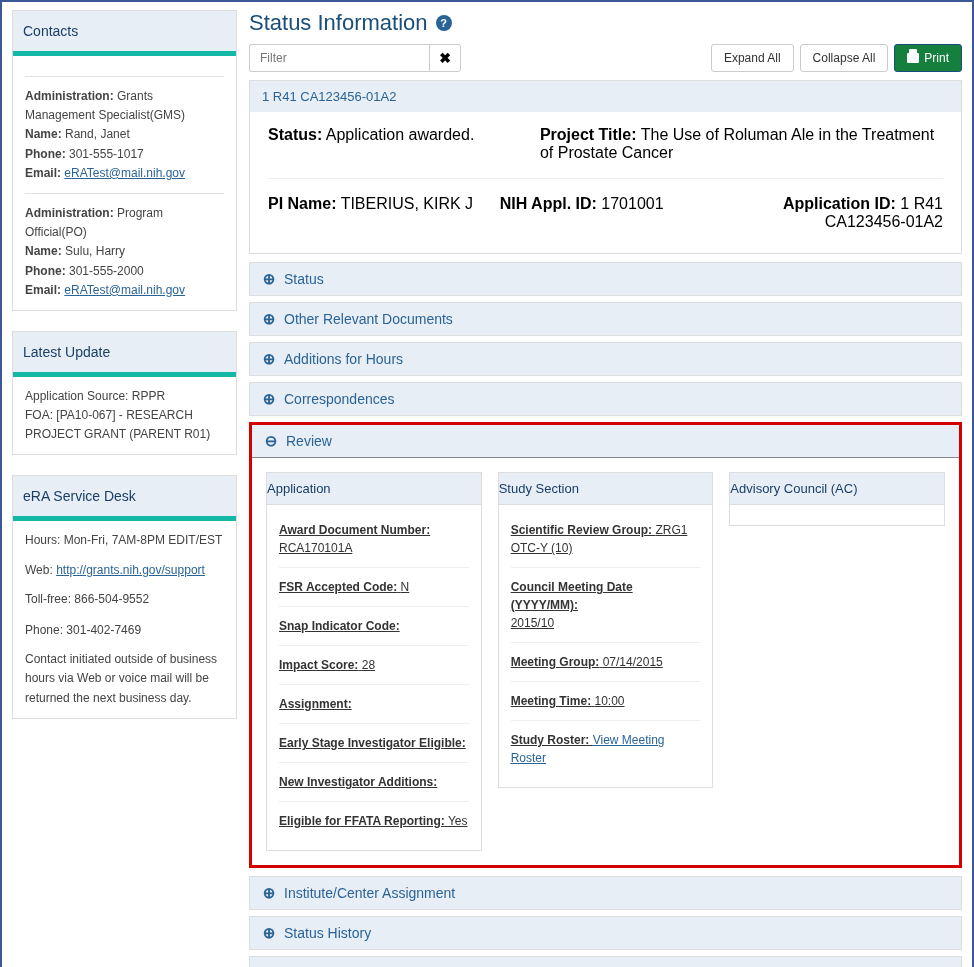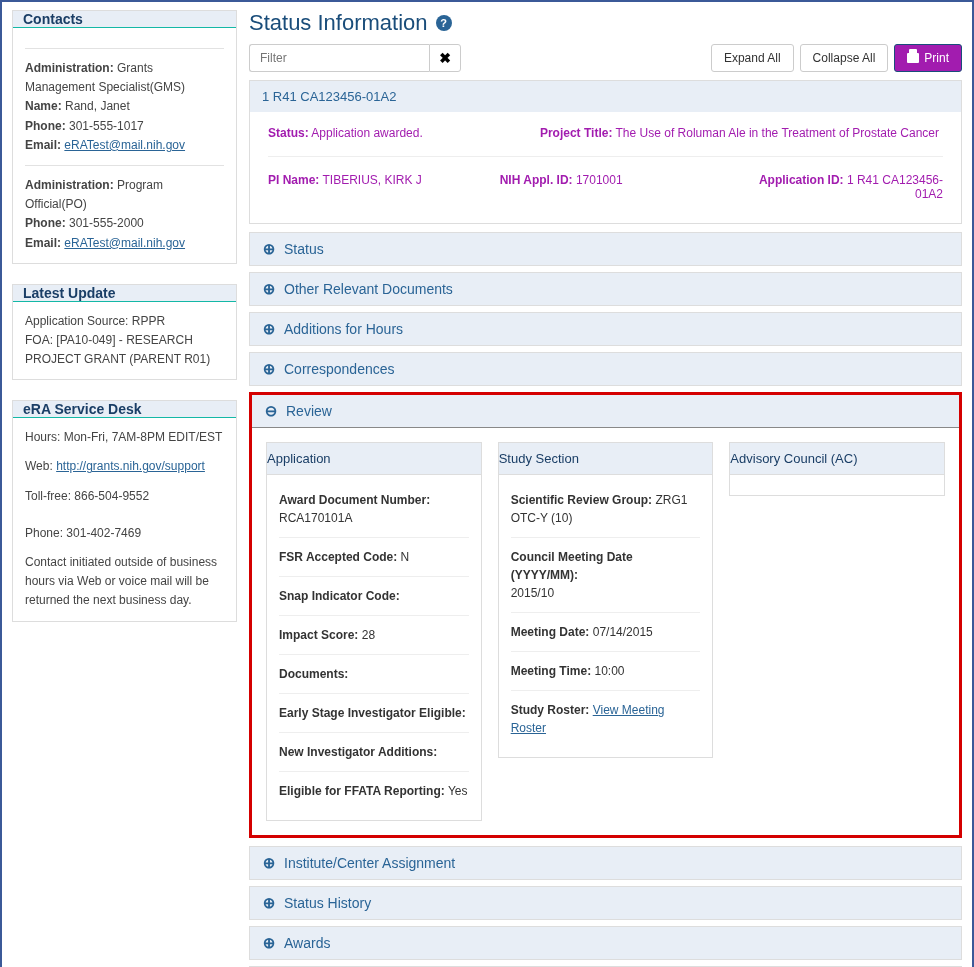--- a/index.html
+++ b/index.html
@@ -14,23 +14,22 @@
   }
   .layout { display: flex; gap: 12px; }
   .sidebar { width: 225px; flex-shrink: 0; }
   .main { flex: 1; min-width: 0; }
 
   .panel { border: 1px solid #ddd; margin-bottom: 20px; background: #fff; }
   .panel-header {
     background: #e8eef6;
     color: #1a3e66;
     font-size: 14px;
-    padding: 0 10px;
-    border-bottom: 1px solid #14b8a6;
-    font-weight: bold;
+    padding: 12px 10px;
+    border-bottom: 5px solid #14b8a6;
   }
   .panel-body { padding: 10px 12px; line-height: 1.6; color: #444; }
   .panel-body hr { border: none; border-top: 1px solid #e2e2e2; margin: 10px 0; }
   .panel-body a { color: #2a6496; text-decoration: underline; }
   .panel-body .bold { font-weight: bold; }
 
   .page-title {
     font-size: 22px;
     color: #1a4d7a;
     font-weight: normal;
@@ -58,32 +57,32 @@
     border: 1px solid #ccc; background: #fff;
     width: 32px; border-radius: 0 3px 3px 0; cursor: pointer;
     font-weight: bold; font-size: 14px;
   }
   .btn {
     border: 1px solid #ccc; background: #fff;
     padding: 6px 12px; border-radius: 3px; cursor: pointer;
     font-size: 12px; color: #333;
   }
   .btn-print {
-    background: #a21caf; color: #fff; border-color: #1a4d7a;
+    background: #15803d; color: #fff; border-color: #1a4d7a;
     display: flex; align-items: center; gap: 5px;
   }
 
   .info-block { border: 1px solid #ddd; margin-bottom: 8px; }
   .info-header {
     background: #e8eef6; color: #2a6496;
     padding: 8px 12px; font-size: 13px;
   }
   .info-body { padding: 14px 18px 22px 18px; }
   .info-row { display: flex; flex-wrap: wrap; gap: 20px; }
-  .info-col { flex: 1; min-width: 200px; font-size: 12px; color: #a21caf; }
+  .info-col { flex: 1; min-width: 200px; font-size: 16px; color: #000000; }
   .info-col .label { font-weight: bold; }
   .info-rule { border: none; border-top: 1px solid #eee; margin: 16px 0; }
 
   .accordion {
     border: 1px solid #ddd; margin-bottom: 6px;
     background: #e8eef6;
   }
   .accordion-header {
     display: flex; align-items: center; gap: 8px;
     color: #2a6496; padding: 8px 12px; cursor: pointer;
@@ -104,21 +103,21 @@
     padding: 8px 12px; font-size: 14px;
     display: flex; align-items: center; gap: 8px;
     border-bottom: 1px solid #888;
   }
   .review-body { padding: 14px; display: flex; gap: 16px; align-items: flex-start; }
   .sub-panel { border: 1px solid #ddd; flex: 1; background: #fff; }
   .sub-panel-header {
     background: #e8eef6; color: #1a3e66;
     padding: 8px 0; font-size: 13px; border-bottom: 1px solid #ddd;
   }
-  .sub-panel-body { padding: 6px 12px 10px 12px; }
+  .sub-panel-body { padding: 6px 12px 10px 12px; text-decoration: underline; }
   .kv { padding: 10px 0; border-bottom: 1px solid #eee; font-size: 12px; color: #333; line-height: 1.5; }
   .kv:last-child { border-bottom: none; }
   .kv .label { font-weight: bold; }
   .kv a { color: #2a6496; text-decoration: underline; }
 
   .print-icon {
     display: inline-block; width: 12px; height: 10px;
     background: #fff; position: relative; border-radius: 1px;
   }
   .print-icon::before {
@@ -135,39 +134,40 @@
     <div class="panel">
       <div class="panel-header">Contacts</div>
       <div class="panel-body">
         <hr>
         <div><span class="bold">Administration:</span> <span>Grants Management Specialist(GMS)</span></div>
         <div><span class="bold">Name:</span> <span>Rand, Janet</span></div>
         <div><span class="bold">Phone:</span> <span>301-555-1017</span></div>
         <div><span class="bold">Email:</span> <a href="#">eRATest@mail.nih.gov</a></div>
         <hr>
         <div><span class="bold">Administration:</span> <span>Program Official(PO)</span></div>
+        <div><span class="bold">Name:</span> <span>Sulu, Harry</span></div>
         <div><span class="bold">Phone:</span> <span>301-555-2000</span></div>
         <div><span class="bold">Email:</span> <a href="#">eRATest@mail.nih.gov</a></div>
       </div>
     </div>
 
     <div class="panel">
       <div class="panel-header">Latest Update</div>
       <div class="panel-body">
         <div>Application Source: RPPR</div>
-        <div>FOA: [PA10-049] -  RESEARCH PROJECT GRANT (PARENT R01)</div>
+        <div>FOA: [PA10-067] -  RESEARCH PROJECT GRANT (PARENT R01)</div>
       </div>
     </div>
 
     <div class="panel">
       <div class="panel-header">eRA Service Desk</div>
       <div class="panel-body">
         <p style="margin-bottom:10px;">Hours: Mon-Fri, 7AM-8PM EDIT/EST</p>
         <p style="margin-bottom:10px;"><span>Web:</span> <a href="#">http://grants.nih.gov/support</a></p>
-        <p style="margin-bottom:18px;">Toll-free: 866-504-9552</p>
+        <p style="margin-bottom:12px;">Toll-free: 866-504-9552</p>
         <p style="margin-bottom:10px;">Phone: 301-402-7469</p>
         <p>Contact initiated outside of business hours via Web or voice mail will be returned the next business day.</p>
       </div>
     </div>
   </div>
 
   <div class="main">
     <div class="page-title">
       <span>Status Information</span>
       <span class="help-icon">?</span>
@@ -236,33 +236,33 @@
       </div>
       <div class="review-body">
 
         <div class="sub-panel">
           <div class="sub-panel-header">Application</div>
           <div class="sub-panel-body">
             <div class="kv"><span class="label">Award Document Number:</span><br><span>RCA170101A</span></div>
             <div class="kv"><span class="label">FSR Accepted Code:</span> <span>N</span></div>
             <div class="kv"><span class="label">Snap Indicator Code:</span> <span></span></div>
             <div class="kv"><span class="label">Impact Score:</span> <span>28</span></div>
-            <div class="kv"><span class="label">Documents:</span> <span></span></div>
+            <div class="kv"><span class="label">Assignment:</span> <span></span></div>
             <div class="kv"><span class="label">Early Stage Investigator Eligible:</span> <span></span></div>
             <div class="kv"><span class="label">New Investigator Additions:</span> <span></span></div>
             <div class="kv"><span class="label">Eligible for FFATA Reporting:</span> <span>Yes</span></div>
           </div>
         </div>
 
         <div class="sub-panel">
           <div class="sub-panel-header">Study Section</div>
           <div class="sub-panel-body">
             <div class="kv"><span class="label">Scientific Review Group:</span> <span>ZRG1 OTC-Y (10)</span></div>
             <div class="kv"><span class="label">Council Meeting Date (YYYY/MM):</span><br><span>2015/10</span></div>
-            <div class="kv"><span class="label">Meeting Date:</span> <span>07/14/2015</span></div>
+            <div class="kv"><span class="label">Meeting Group:</span> <span>07/14/2015</span></div>
             <div class="kv"><span class="label">Meeting Time:</span> <span>10:00</span></div>
             <div class="kv"><span class="label">Study Roster:</span> <a href="#">View Meeting Roster</a></div>
           </div>
         </div>
 
         <div class="sub-panel" style="align-self:flex-start;">
           <div class="sub-panel-header">Advisory Council (AC)</div>
           <div class="sub-panel-body" style="height:20px;"></div>
         </div>
       </div>

